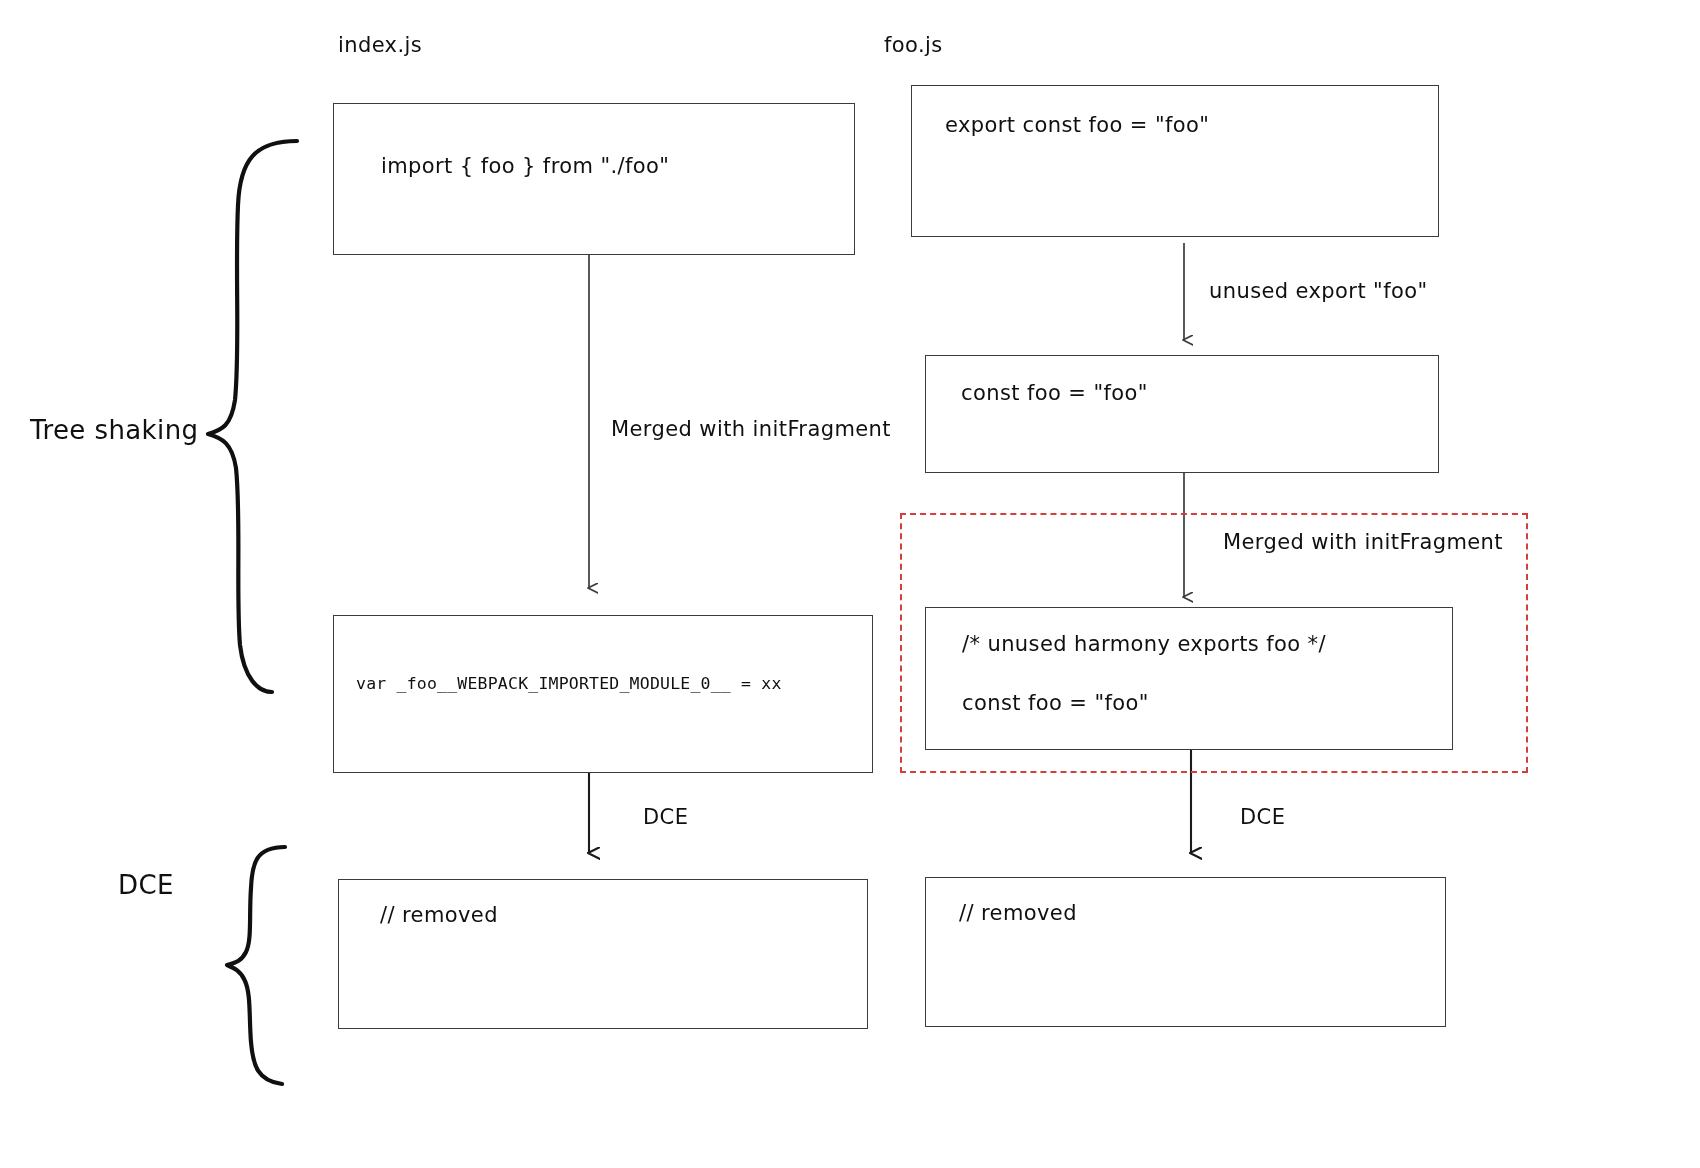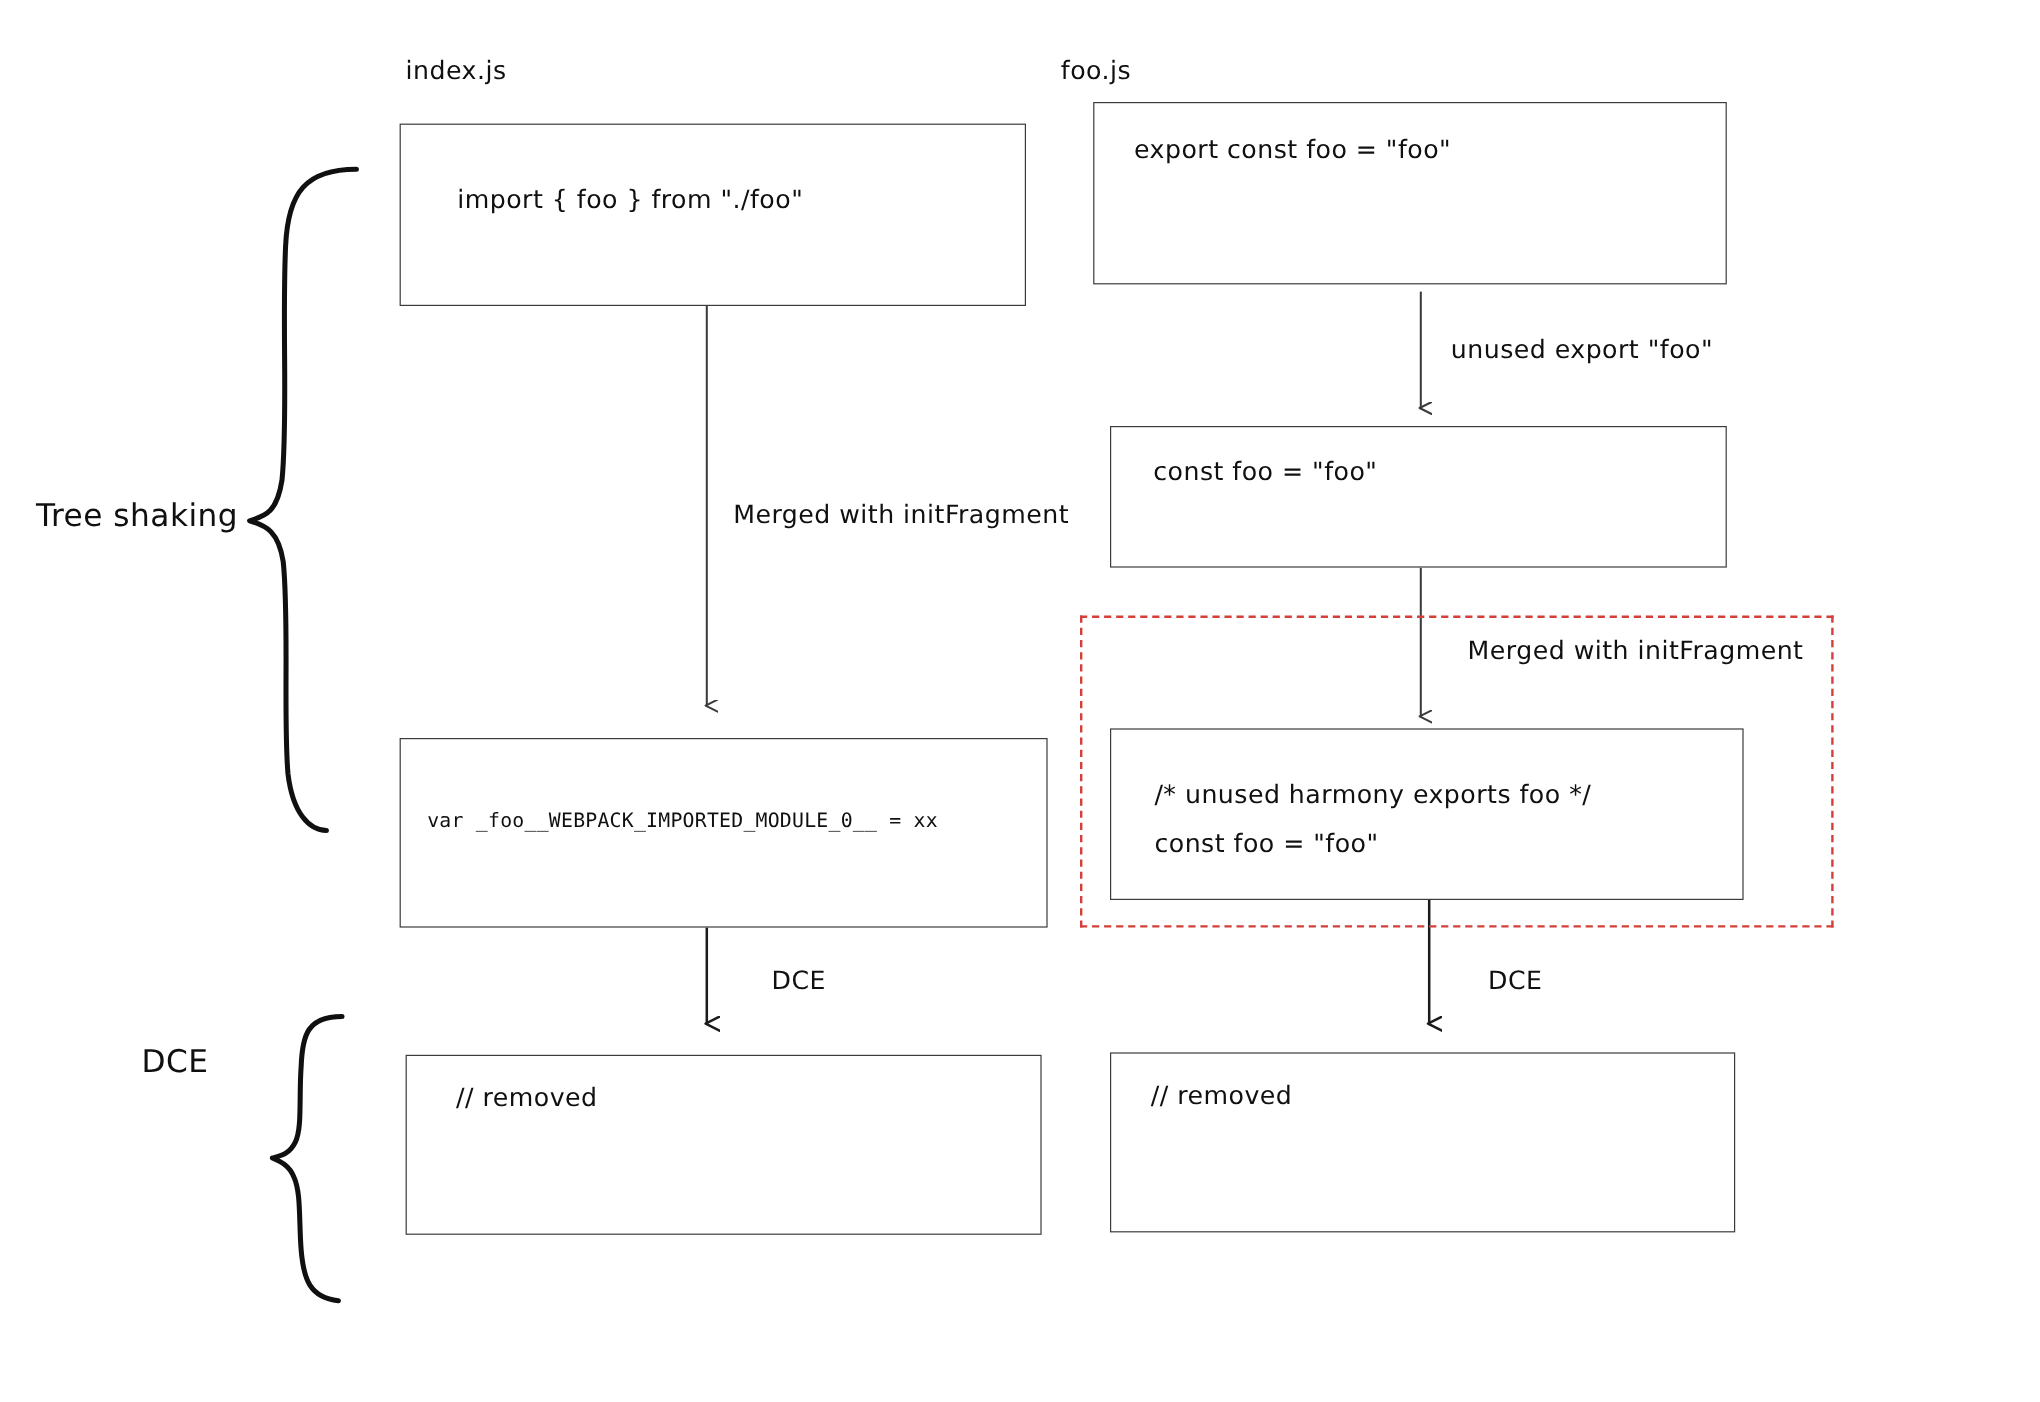--- a/index.html
+++ b/index.html
@@ -32,21 +32,20 @@
   .box-text {
     position: absolute;
     font-size: 21px;
     color: #101010;
     white-space: nowrap;
   }
   .file-label {
     position: absolute;
     font-size: 21px;
     color: #101010;
-    margin-top: 14px;
   }
   .edge-label {
     position: absolute;
     font-size: 21px;
     color: #101010;
   }
   .side-label {
     position: absolute;
     font-size: 26px;
     color: #101010;
@@ -162,21 +161,21 @@
 
   <div class="box" style="left:925px; top:355px; width:514px; height:118px;">
     <div class="box-text hand" style="left:35px; top:25px;">const foo = "foo"</div>
   </div>
 
   <div class="dashed-red" style="left:900px; top:513px; width:628px; height:260px;"></div>
 
   <div class="edge-label hand" style="left:1223px; top:530px;">Merged with initFragment</div>
 
   <div class="box" style="left:925px; top:607px; width:528px; height:143px;">
-    <div class="box-text hand" style="left:36px; top:42px;">/* unused harmony exports foo */</div>
+    <div class="box-text hand" style="left:36px; top:24px;">/* unused harmony exports foo */</div>
     <div class="box-text hand" style="left:36px; top:83px;">const foo = "foo"</div>
   </div>
 
   <div class="edge-label hand" style="left:1240px; top:805px;">DCE</div>
 
   <div class="box" style="left:925px; top:877px; width:521px; height:150px;">
     <div class="box-text hand" style="left:33px; top:23px;">// removed</div>
   </div>
 
 </div>

